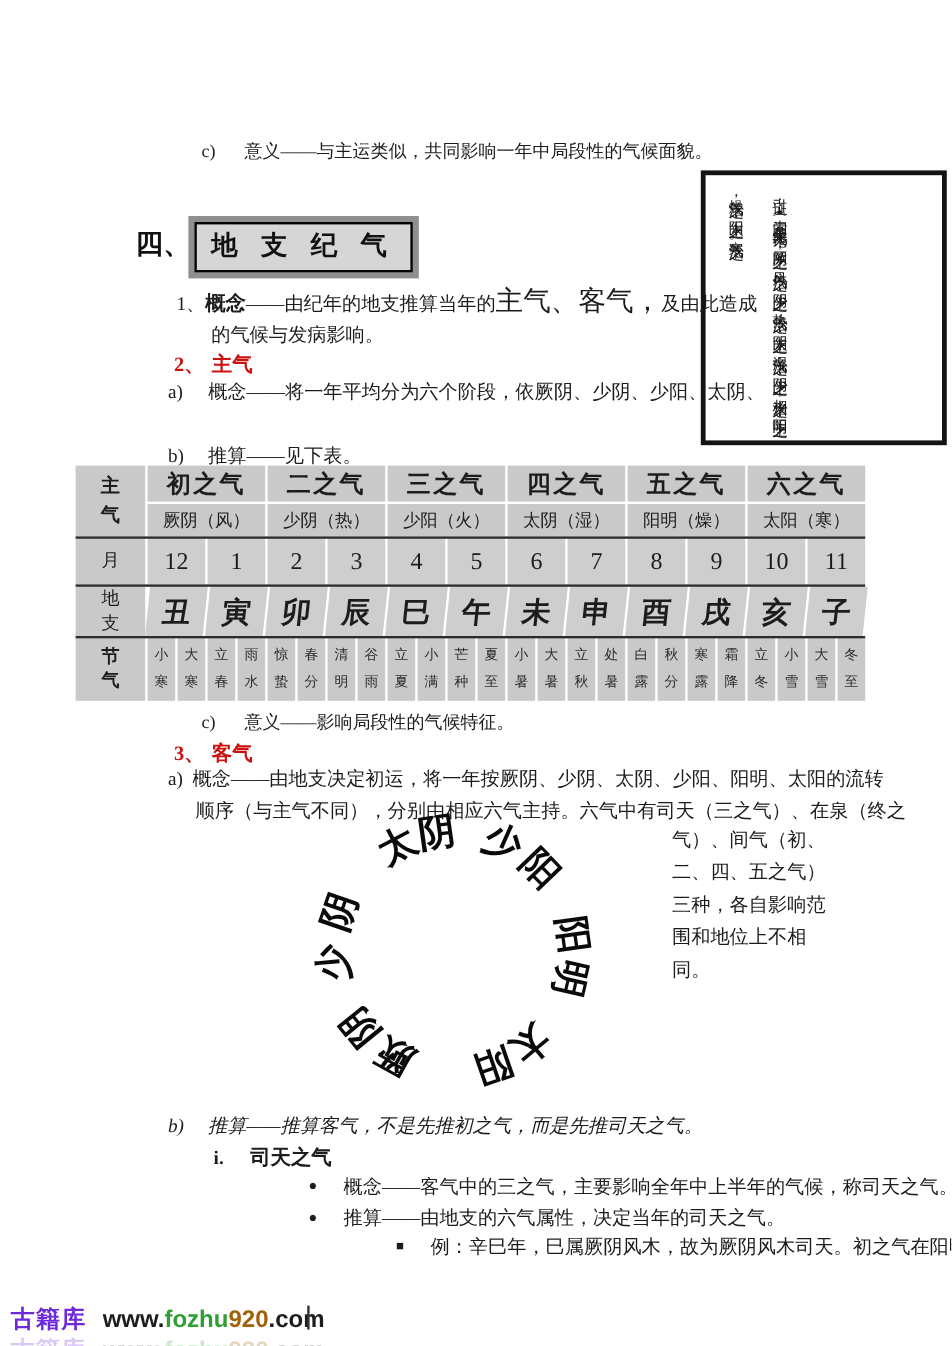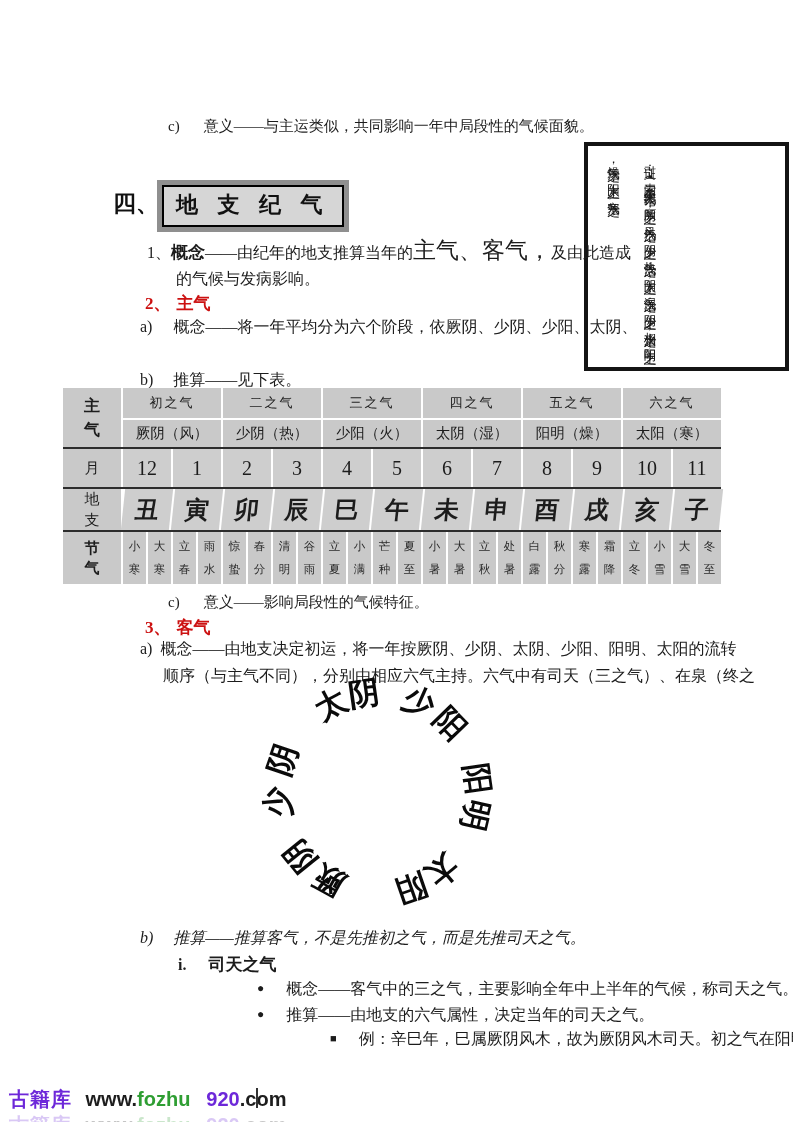--- a/index.html
+++ b/index.html
@@ -37,39 +37,39 @@
   #qi-table{
     display:grid;box-sizing:border-box;
     grid-template-columns:58px repeat(24,1fr);
     grid-template-rows:30px 27px 38px 41px 52px;
     gap:2px;background:#ffffff;
   }
   #qi-table>div{background:#c9c9c9;display:flex;align-items:center;justify-content:center;}
   .th-main{font-size:16px;font-weight:bold;white-space:pre-line;text-align:center;line-height:1.45;}
   .th-side{font-size:15px;white-space:pre-line;text-align:center;line-height:1.35;}
   .th-side.b{font-weight:bold;}
-  .qi-head{font-size:13px;font-weight:normal;letter-spacing:2px;}
+  .qi-head{font-size:20px;font-weight:bold;letter-spacing:2px;}
   .qi-name{font-size:14.5px;letter-spacing:0px;}
   .month-cell{font-size:20px;background:#cecece !important;}
   .branch-cell{font-size:24px;font-weight:bold;transform:skewX(-6deg);background:#cecece !important;}
   .term-cell{font-size:11.5px;line-height:2.0;white-space:pre-line;text-align:center;color:#2a2a2a;}
   .hline{position:absolute;left:0;width:100%;height:2px;background:#2c2c2c;}
   
   .circle-char{
     position:absolute;width:40px;height:40px;display:flex;align-items:center;justify-content:center;
     font-size:31px;font-weight:bold;color:#0a0a0a;
   }
   
   .side-col-line{font-size:16px;line-height:27px;white-space:nowrap;}
   
   .footer{font-family:"Liberation Sans","DejaVu Sans",sans-serif;font-weight:bold;font-size:20px;white-space:nowrap;}
   .footer .site{color:#6d28d9;font-size:20px;letter-spacing:1px;}
   .footer .dark{color:#1d1d1d;}
   .footer .green{color:#2f9e33;}
-  .footer .fred{color:#6d28d9;margin-left:16px;}
+  .footer .fred{color:#a16207;}
 </style>
 </head>
 <body>
 
 <div id="page">
 
   <div class="abs nowrap t15" style="left:168px;top:117px;">
     <span class="marker" style="margin-right:24px;">c)</span><span>意义——与主运类似，共同影响一年中局段性的气候面貌。</span>
   </div>
 
@@ -201,20 +201,27 @@
   </div>
 
   <div class="abs nowrap sec-head red" style="left:145px;top:616px;">
     <span>3、</span><span style="margin-left:6px;">客气</span>
   </div>
   <div class="abs nowrap t16" style="left:140px;top:639px;">
     <span class="marker" style="margin-right:8px;">a)</span><span>概念——由地支决定初运，将一年按厥阴、少阴、太阴、少阳、阳明、太阳的流转</span>
   </div>
   <div class="abs nowrap t16" style="left:163px;top:666px;">顺序（与主气不同），分别由相应六气主持。六气中有司天（三之气）、在泉（终之</div>
 
+  <div class="abs" style="left:560px;top:687px;" id="side-col">
+      <div class="side-col-line">气）、间气（初、</div>
+      <div class="side-col-line">二、四、五之气）</div>
+      <div class="side-col-line">三种，各自影响范</div>
+      <div class="side-col-line">围和地位上不相</div>
+      <div class="side-col-line">同。</div>
+    </div>
 
   <div class="abs" style="left:0;top:0;width:793px;height:1122px;pointer-events:none;" id="circle-diagram">
       <span class="circle-char" style="left: 311.053px; top: 684.705px; transform: rotate(-28deg);">太</span>
       <span class="circle-char" style="left: 344.083px; top: 673.973px; transform: rotate(-8deg);">阴</span>
       <span class="circle-char" style="left: 398.674px; top: 681.645px; transform: rotate(24deg);">少</span>
       <span class="circle-char" style="left: 429.934px; top: 703.534px; transform: rotate(46deg);">阳</span>
       <span class="circle-char" style="left: 457.027px; top: 759.083px; transform: rotate(82deg);">阳</span>
       <span class="circle-char" style="left: 455.437px; top: 795.495px; transform: rotate(103deg);">明</span>
       <span class="circle-char" style="left: 422.279px; top: 849.604px; transform: rotate(140deg);">太</span>
       <span class="circle-char" style="left: 390.557px; top: 867.552px; transform: rotate(161deg);">阳</span>

